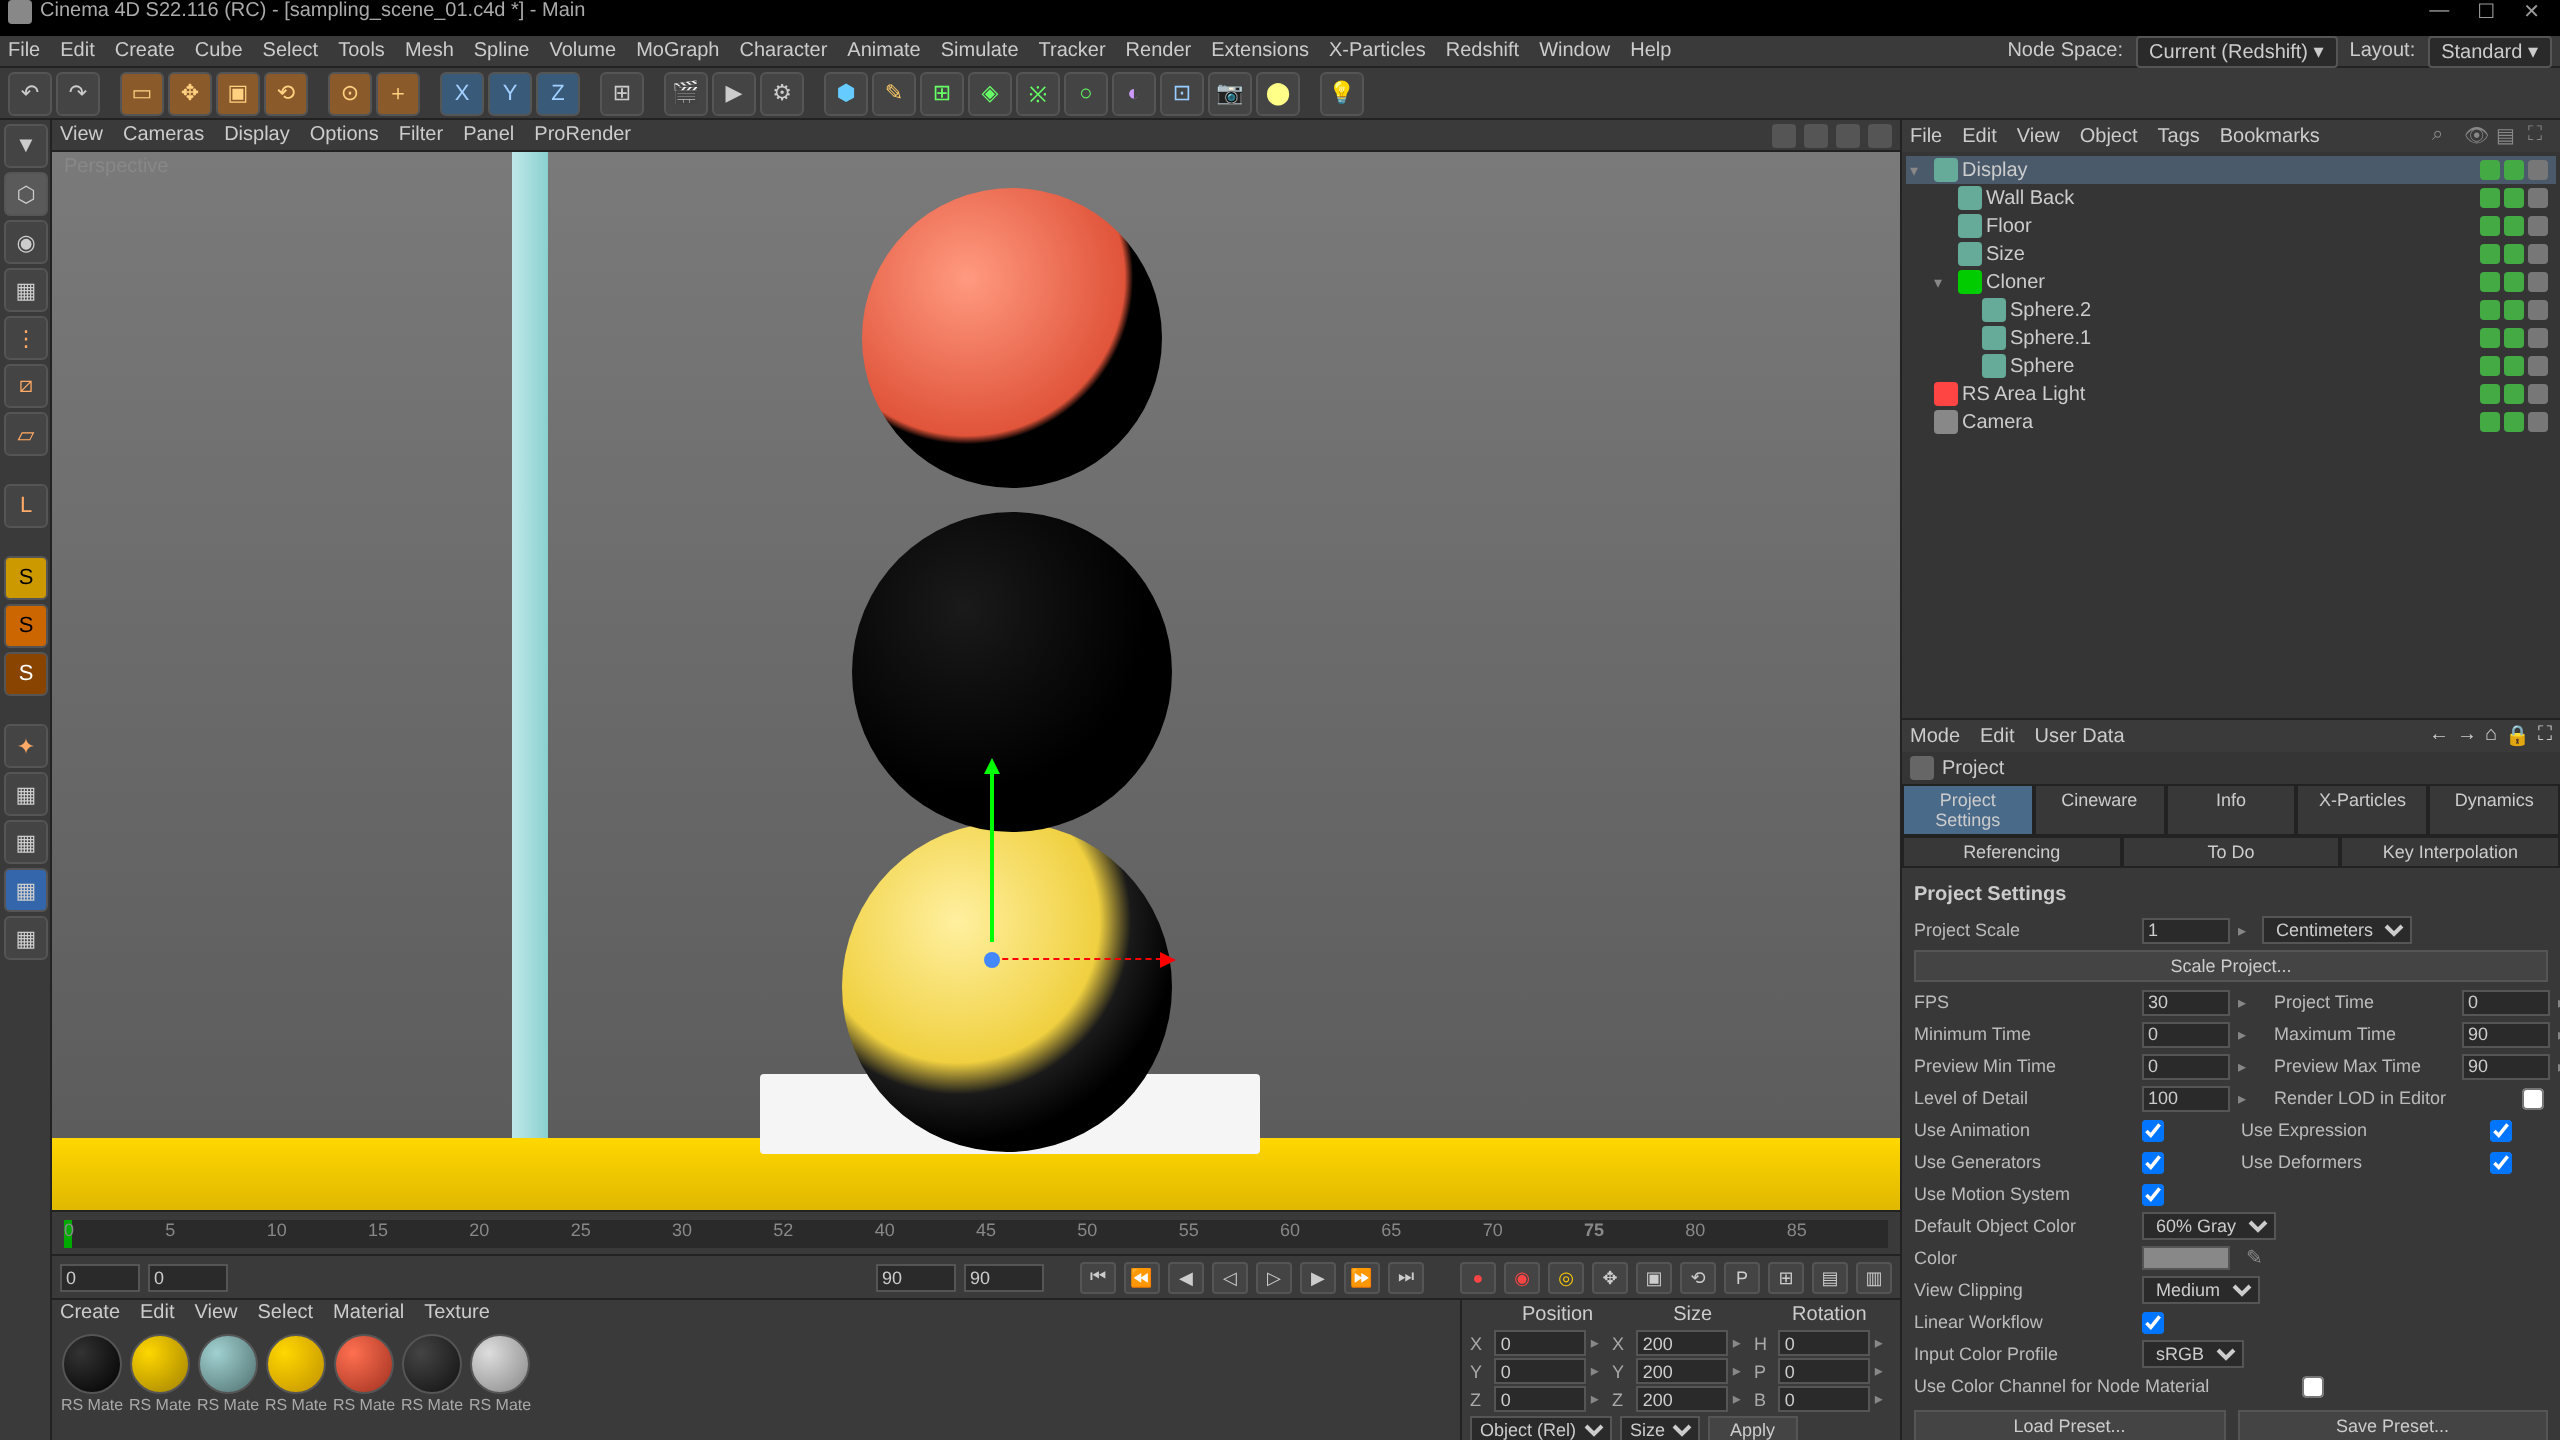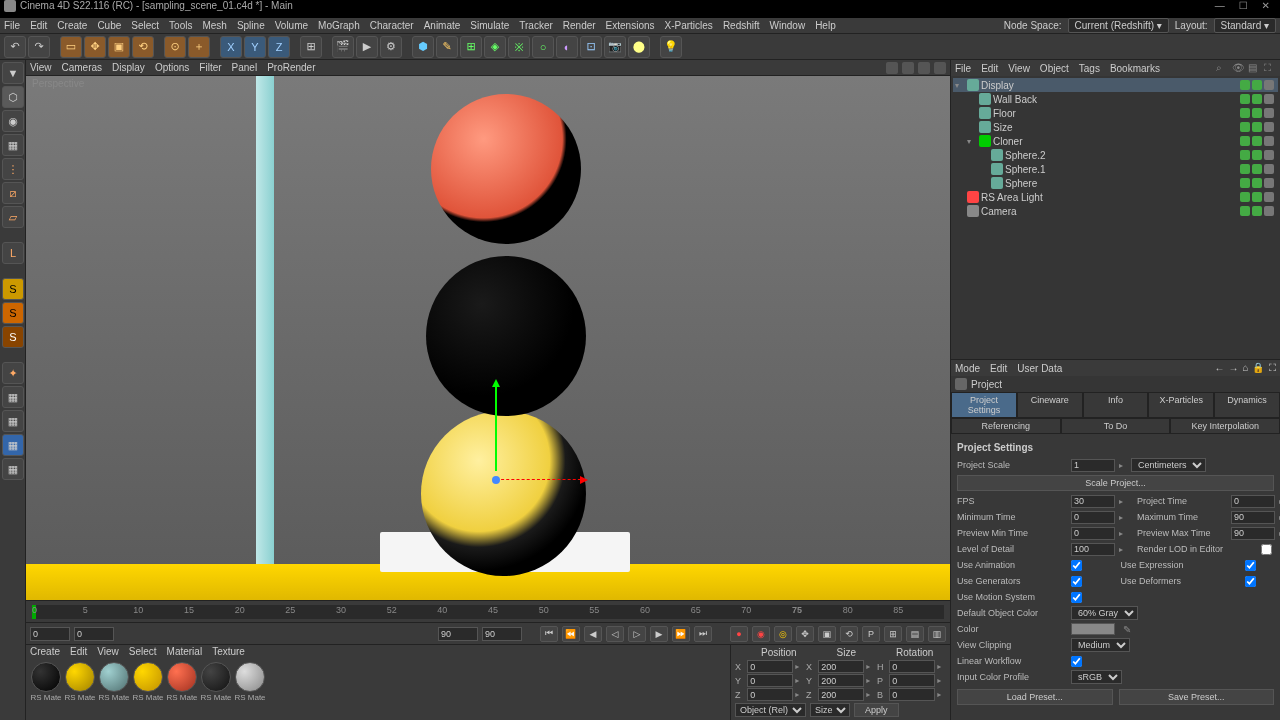--- a/index.html
+++ b/index.html
@@ -628,20 +628,24 @@
             <select><option>Medium</option></select>
           </div>
         <div class="arow">
             <span class="al">Linear Workflow</span>
             <input type="checkbox" checked="" style="">
           </div>
         <div class="arow">
             <span class="al">Input Color Profile</span>
             <select><option>sRGB</option></select>
           </div>
+        <div class="arow">
+            <span class="al" style="width:190px">Use Color Channel for Node Material</span>
+            <input type="checkbox" style="">
+          </div>
         <div class="btnrow">
           <button>Load Preset...</button>
           <button>Save Preset...</button>
         </div>
       </div>
     </div>
   </div>
 </div>
 
 </body></html>

